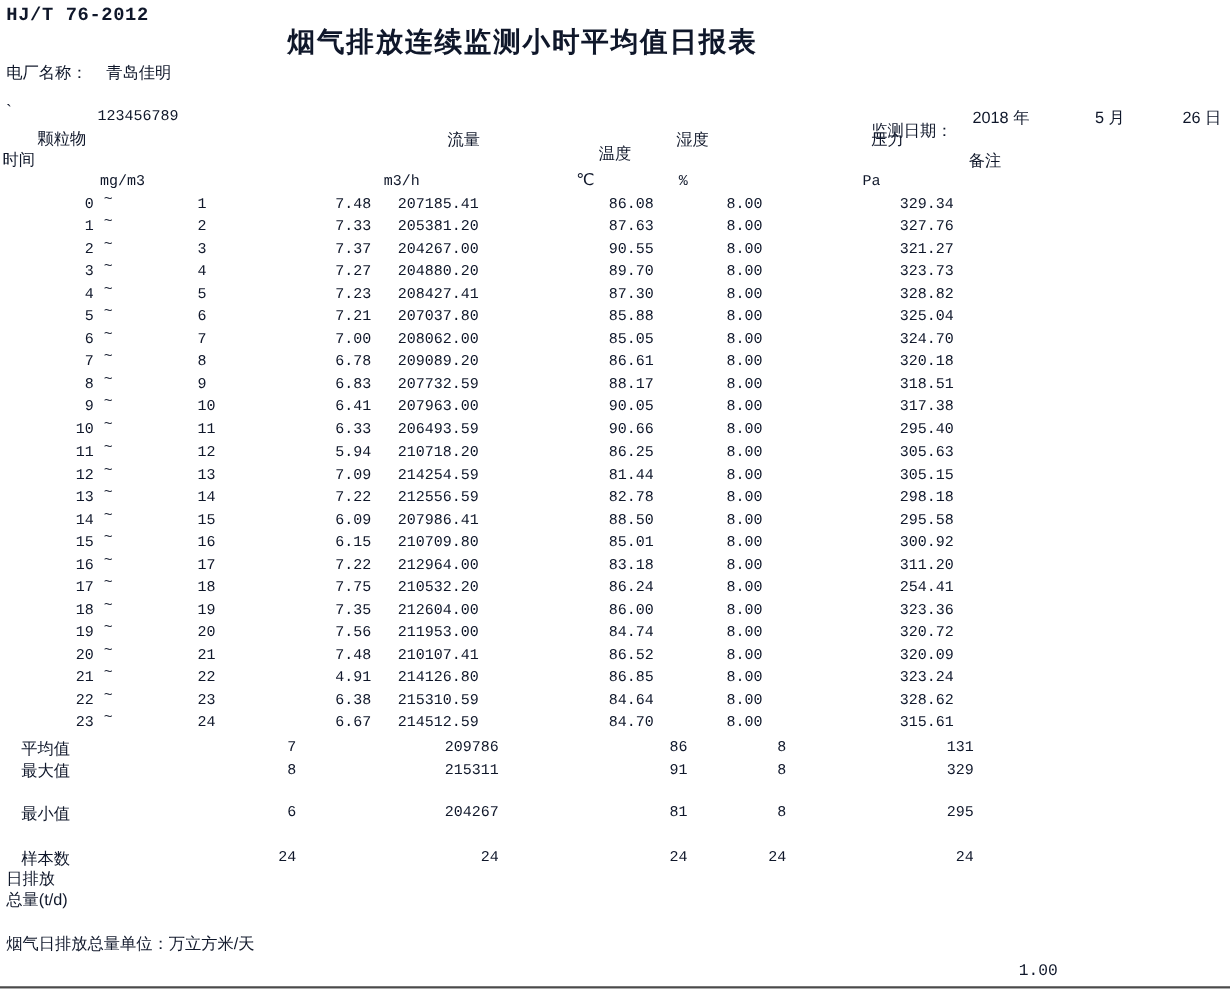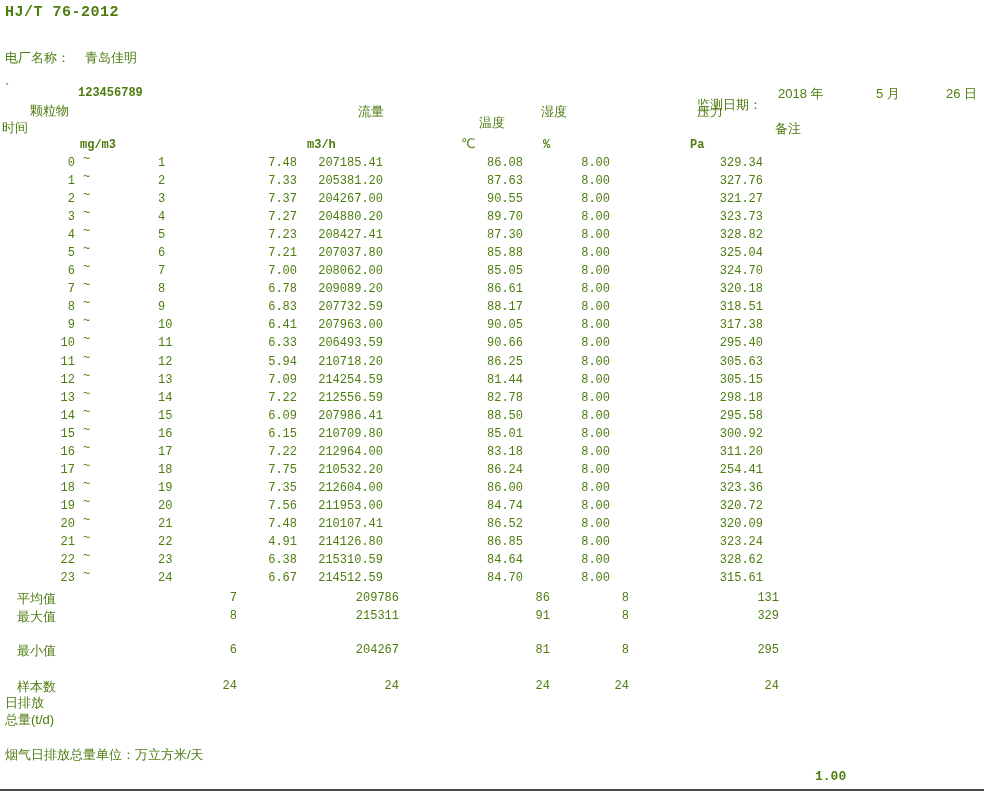--- a/index.html
+++ b/index.html
@@ -1,23 +1,23 @@
 <!DOCTYPE html>
 <html><head>
 <meta charset="utf-8">
 <style>
   * { margin:0; padding:0; box-sizing:border-box; }
   html,body { background:#e8e8e8; }
   #page {
     position:relative; width:984px; height:791px; background:#ffffff;
-    overflow:hidden; color:#4d7c0f;
+    overflow:hidden; color:#0f172a;
     font-family:"Liberation Sans","DejaVu Sans",sans-serif;
   }
   .abs { position:absolute; white-space:pre; line-height:1.15; }
-  .num { font-family:"Liberation Mono","DejaVu Sans Mono",monospace; font-size:12px;font-weight:bold; }
+  .num { font-family:"Liberation Mono","DejaVu Sans Mono",monospace; font-size:12px; }
   .cn  { font-size:13px; }
 
   #standard-code { left:5px; top:4px; font-family:"Liberation Mono","DejaVu Sans Mono",monospace;
                    font-weight:bold; font-size:15px; letter-spacing:0.5px; }
   #report-title  { left:230px; top:21px; font-size:22px; font-weight:bold; letter-spacing:1.5px; }
 
   #plant-label { left:5px;  top:51px; }
   #plant-name  { left:85px; top:51px; }
   #tick-mark   { left:5px;  top:82px; font-size:13px; }
   #serial      { left:78px; top:87px; }
@@ -71,20 +71,21 @@
   #footer-note { left:5px; top:748px; }
   #page-number { left:815px; top:770px; font-size:13px; }
   #bottom-line { position:absolute; left:0; top:789px; width:984px; height:2px; background:#4a4a4a; }
 </style>
 </head>
 <body>
 
 <div id="page">
 
   <div class="abs" id="standard-code">HJ/T 76-2012</div>
+  <div class="abs" id="report-title">烟气排放连续监测小时平均值日报表</div>
 
   <div class="abs cn" id="plant-label">电厂名称：</div>
   <div class="abs cn" id="plant-name">青岛佳明</div>
 
   <div class="abs" id="tick-mark">`</div>
   <div class="abs num" id="serial">123456789</div>
 
   <div class="abs cn" id="date-label">监测日期：</div>
   <div class="abs cn" id="date-year">2018 年</div>
   <div class="abs cn" id="date-month">5 月</div>

